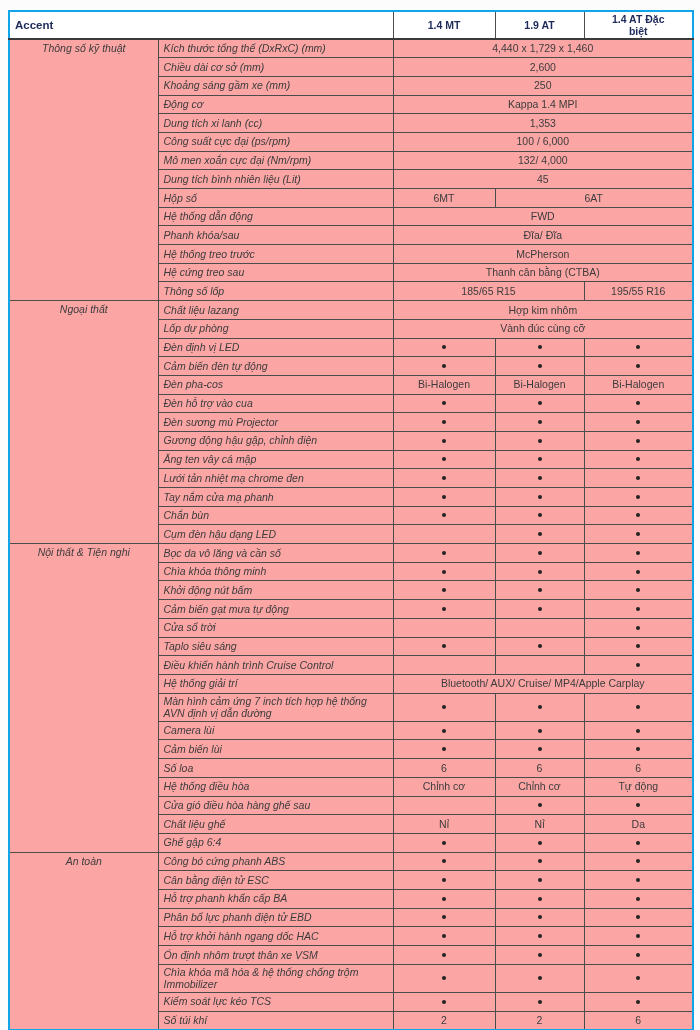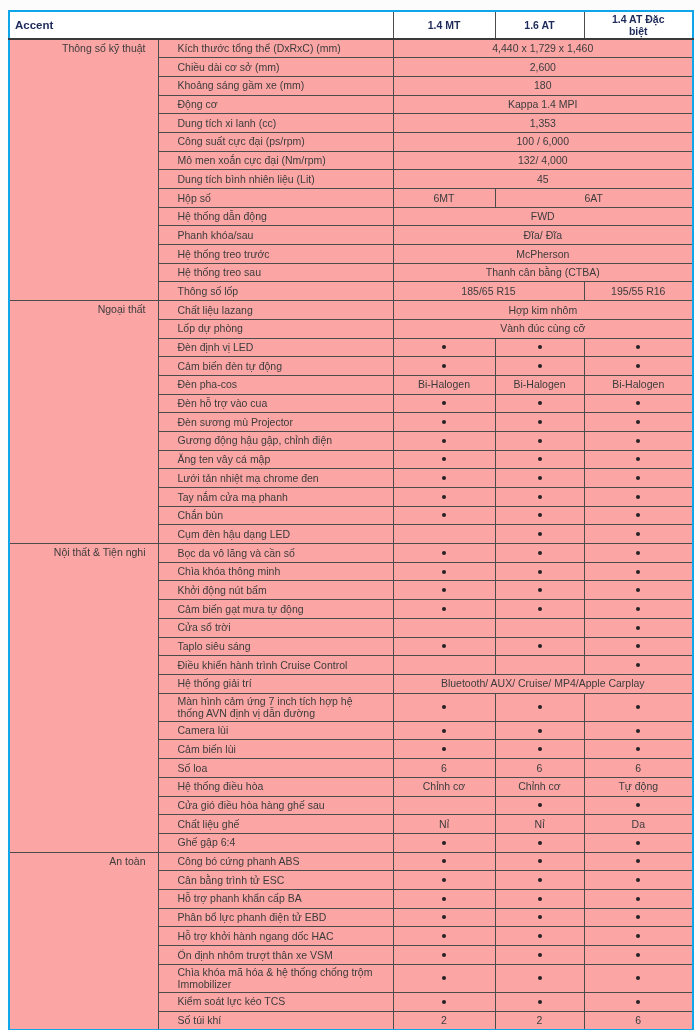--- a/index.html
+++ b/index.html
@@ -17,22 +17,22 @@
   thead tr{height:19px;}
   thead th{border-bottom:2px solid #3a3a3a;background:#fff;}
   th.title{
     text-align:left;padding:1px 5px;font-size:11.5px;font-weight:bold;color:#1e2a5a;
   }
   th.vh{
     text-align:center;padding:1px 20px;font-size:10.5px;font-weight:bold;color:#1e2a5a;
   }
   tbody tr{height:18.7px;}
   td{font-size:10.5px;color:#3c3c3c;line-height:1.2;}
-  td.section{vertical-align:top;text-align:right;padding:2px 12px;}
-  td.feat{text-align:left;padding:1px 19px;}
+  td.section{vertical-align:top;text-align:center;padding:2px 12px;font-style:italic;}
+  td.feat{text-align:left;padding:1px 5px;font-style:italic;}
   td.val{text-align:center;padding:1px 3px;}
   .dot{
     display:inline-block;width:4px;height:4px;border-radius:50%;
     background:#232323;vertical-align:middle;margin-bottom:2px;
   }
 </style>
 </head>
 <body>
 
 <div class="page">
@@ -41,37 +41,37 @@
       <col class="c1">
         <col class="c2">
         <col class="c3">
         <col class="c4">
         <col class="c5">
     </colgroup>
     <thead>
       <tr>
         <th class="title" colspan="2">Accent</th>
         <th class="vh">1.4 MT</th>
-        <th class="vh">1.6 AT</th>
+        <th class="vh">1.9 AT</th>
         <th class="vh">1.4 AT Đặc biệt</th>
       </tr>
     </thead>
     <tbody id="tbody">
         <tr>
           <td class="section" rowspan="14">Thông số kỹ thuật</td>
           <td class="feat">Kích thước tổng thể (DxRxC) (mm)</td>
           <td class="val" colspan="3">4,440 x 1,729 x 1,460</td>
         </tr>
         <tr>
           <td class="feat">Chiều dài cơ sở (mm)</td>
           <td class="val" colspan="3">2,600</td>
         </tr>
         <tr>
           <td class="feat">Khoảng sáng gầm xe (mm)</td>
-          <td class="val" colspan="3">180</td>
+          <td class="val" colspan="3">250</td>
         </tr>
         <tr>
           <td class="feat">Động cơ</td>
           <td class="val" colspan="3">Kappa 1.4 MPI</td>
         </tr>
         <tr>
           <td class="feat">Dung tích xi lanh (cc)</td>
           <td class="val" colspan="3">1,353</td>
         </tr>
         <tr>
@@ -97,21 +97,21 @@
         </tr>
         <tr>
           <td class="feat">Phanh khóa/sau</td>
           <td class="val" colspan="3">Đĩa/ Đĩa</td>
         </tr>
         <tr>
           <td class="feat">Hệ thống treo trước</td>
           <td class="val" colspan="3">McPherson</td>
         </tr>
         <tr>
-          <td class="feat">Hệ thống treo sau</td>
+          <td class="feat">Hệ cứng treo sau</td>
           <td class="val" colspan="3">Thanh cân bằng (CTBA)</td>
         </tr>
         <tr>
           <td class="feat">Thông số lốp</td>
           <td class="val" colspan="2">185/65 R15</td>
           <td class="val" colspan="1">195/55 R16</td>
         </tr>
         <tr>
           <td class="section" rowspan="13">Ngoại thất</td>
           <td class="feat">Chất liệu lazang</td>
@@ -283,21 +283,21 @@
           <td class="val" colspan="1"><span class="dot"></span></td>
         </tr>
         <tr>
           <td class="section" rowspan="9">An toàn</td>
           <td class="feat">Công bó cứng phanh ABS</td>
           <td class="val" colspan="1"><span class="dot"></span></td>
           <td class="val" colspan="1"><span class="dot"></span></td>
           <td class="val" colspan="1"><span class="dot"></span></td>
         </tr>
         <tr>
-          <td class="feat">Cân bằng trình tử ESC</td>
+          <td class="feat">Cân bằng điện tử ESC</td>
           <td class="val" colspan="1"><span class="dot"></span></td>
           <td class="val" colspan="1"><span class="dot"></span></td>
           <td class="val" colspan="1"><span class="dot"></span></td>
         </tr>
         <tr>
           <td class="feat">Hỗ trợ phanh khẩn cấp BA</td>
           <td class="val" colspan="1"><span class="dot"></span></td>
           <td class="val" colspan="1"><span class="dot"></span></td>
           <td class="val" colspan="1"><span class="dot"></span></td>
         </tr>

